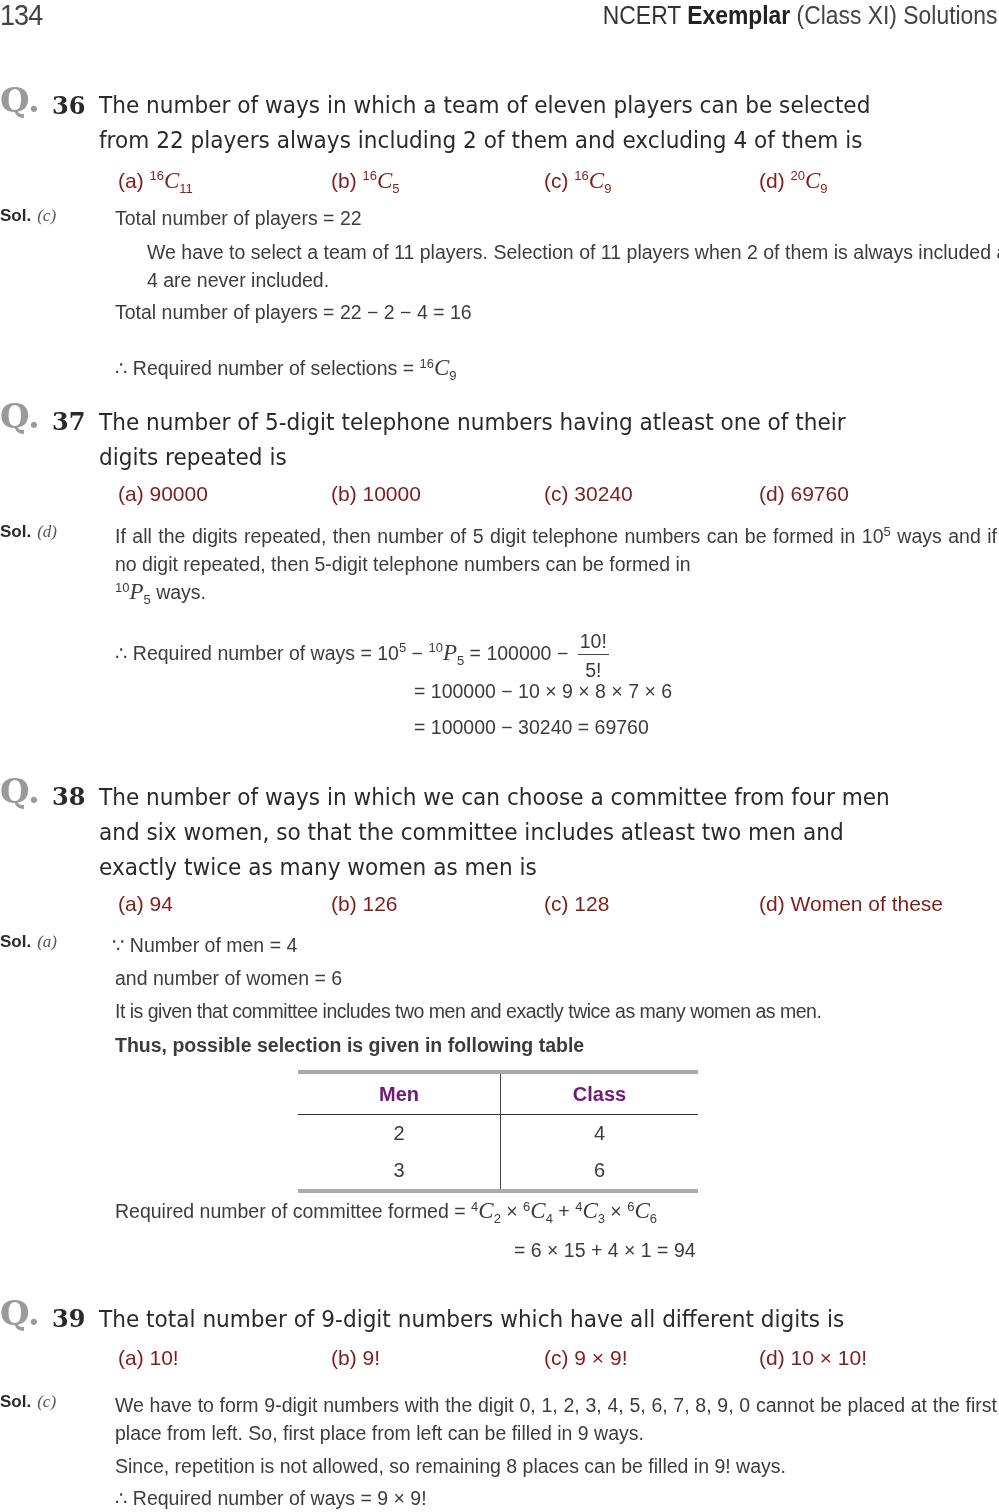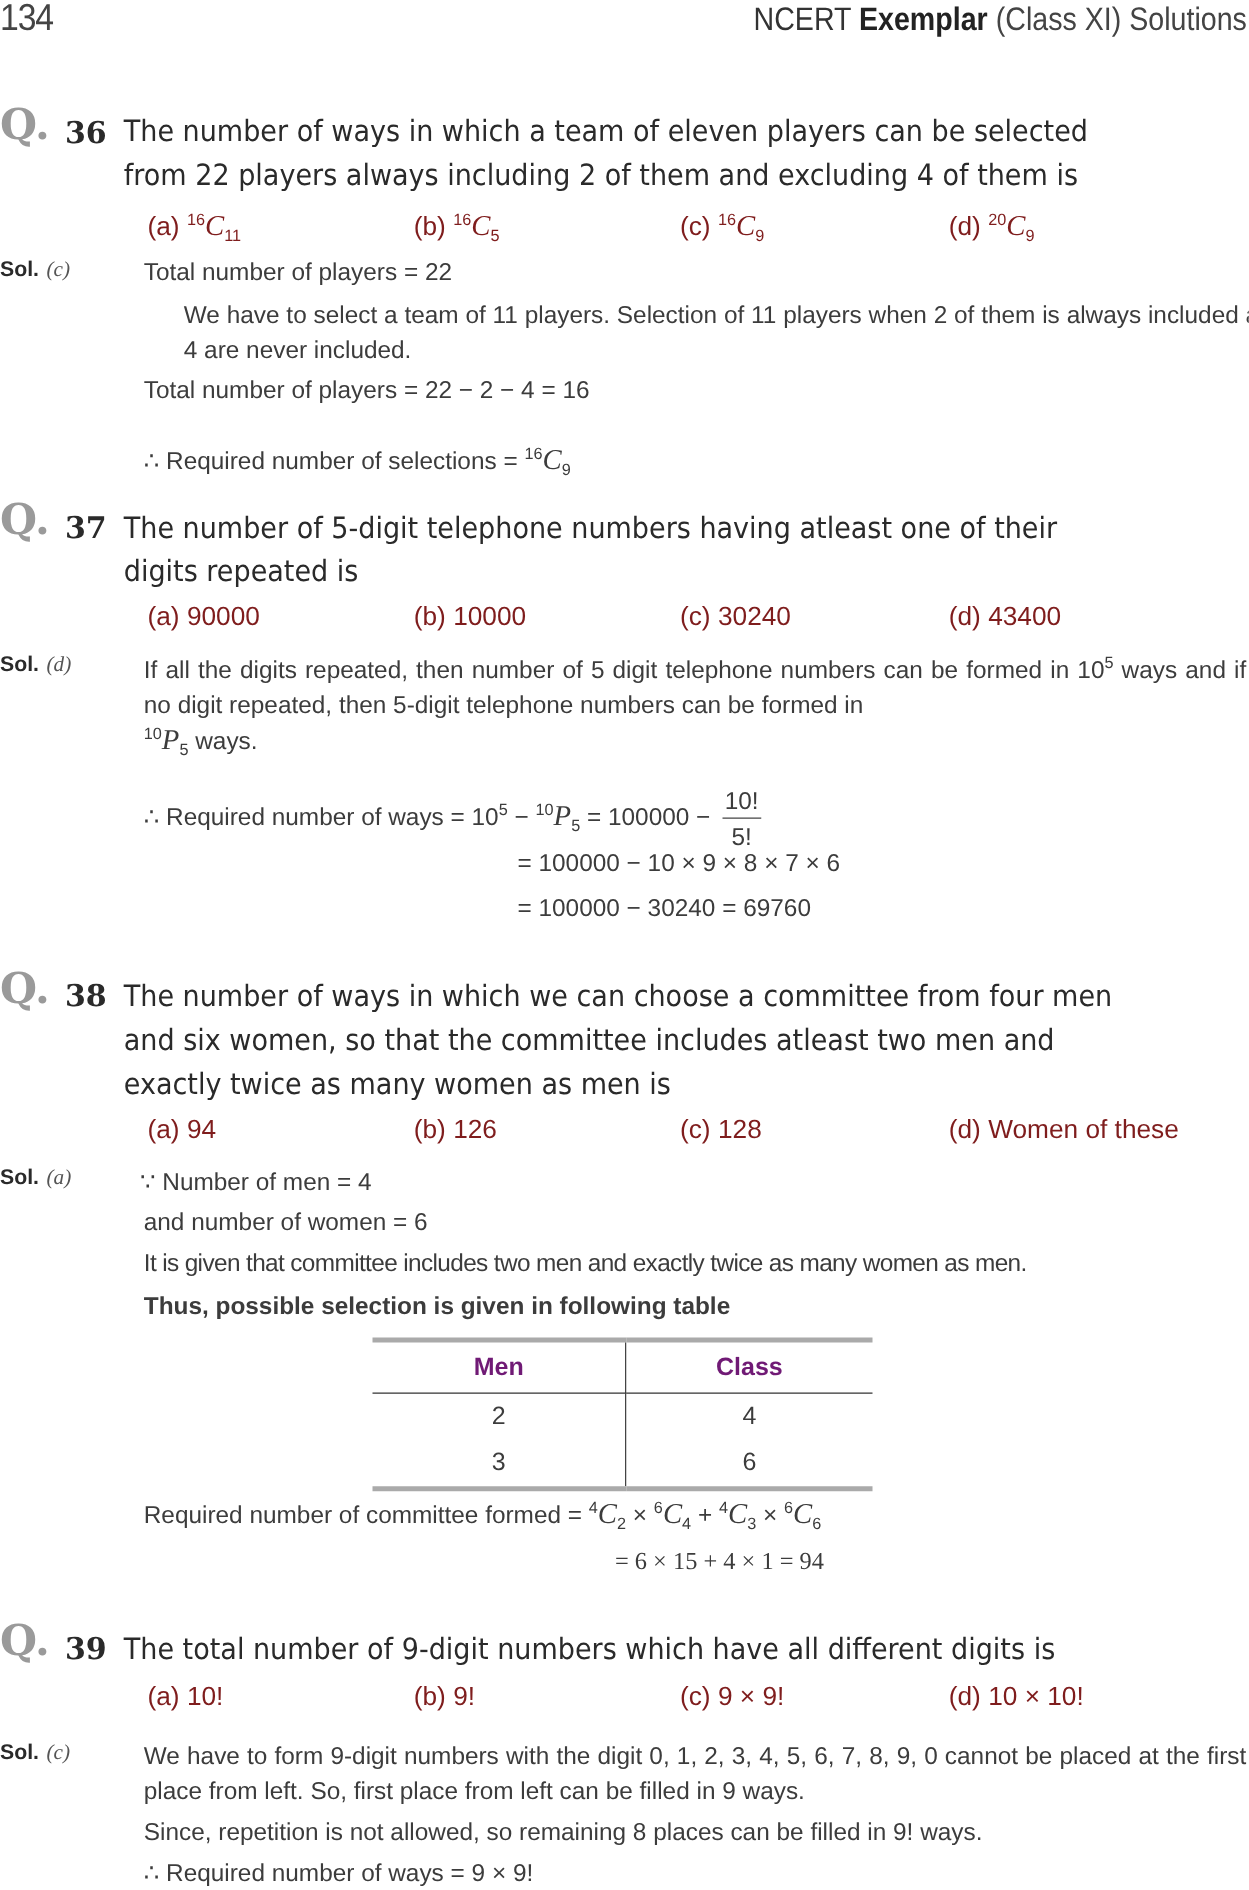--- a/index.html
+++ b/index.html
@@ -72,21 +72,21 @@
     <div class="q-mark" style="top:396px;"><span>Q.</span></div>
     <div class="q-num" style="top:407px;">37</div>
     <div class="q-text" style="top:405px;">
       <div>The number of 5-digit telephone numbers having atleast one of their</div>
       <div>digits repeated is</div>
     </div>
     <div class="opts" style="top:482px;">
       <span class="opt"><span>(a)</span> <span>90000</span></span>
       <span class="opt"><span>(b)</span> <span>10000</span></span>
       <span class="opt"><span>(c)</span> <span>30240</span></span>
-      <span class="opt"><span>(d)</span> <span>43400</span></span>
+      <span class="opt"><span>(d)</span> <span>69760</span></span>
     </div>
     <div class="sol-label" style="top:522px;"><span>Sol.</span><span class="ans">(d)</span></div>
     <div class="sol-wide" style="top:522px;"><span>If all the digits repeated, then number of 5 digit telephone numbers can be formed in</span> 10<sup>5</sup><span> ways and if no digit repeated, then 5-digit telephone numbers can be formed in</span><br><sup>10</sup><span class="it">P</span><sub>5</sub><span> ways.</span></div>
     <div class="sol-line" style="top:626px;"><span>∴   Required number of ways = 10</span><sup>5</sup><span> − </span><sup>10</sup><span class="it">P</span><sub>5</sub><span> = 100000 − </span><span class="frac" style="position:relative; top:2px;"><span class="n">10!</span><span class="d">5!</span></span></div>
     <div class="sol-line" style="left:414px; top:680px;">= 100000 − 10 × 9 × 8 × 7 × 6</div>
     <div class="sol-line" style="left:414px; top:716px;">= 100000 − 30240 = 69760</div>
   </div>
 
   <div>
     <div class="q-mark" style="top:771px;"><span>Q.</span></div>
@@ -121,21 +121,21 @@
           <td>4</td>
         </tr>
         <tr>
           <td>3</td>
           <td>6</td>
         </tr>
       </tbody>
     </table>
 
     <div class="sol-line" style="top:1198px;"><span>Required number of committee formed = </span><sup>4</sup><span class="it">C</span><sub>2</sub> × <sup>6</sup><span class="it">C</span><sub>4</sub> + <sup>4</sup><span class="it">C</span><sub>3</sub> × <sup>6</sup><span class="it">C</span><sub>6</sub></div>
-    <div class="sol-line" style="left:492px; top:1239px;font-family:Liberation Serif, serif;">= 6 × 15 + 4 × 1 = 94</div>
+    <div class="sol-line" style="left:514px; top:1239px;">= 6 × 15 + 4 × 1 = 94</div>
   </div>
 
   <div>
     <div class="q-mark" style="top:1293px;"><span>Q.</span></div>
     <div class="q-num" style="top:1304px;">39</div>
     <div class="q-text" style="top:1302px;">
       <div>The total number of 9-digit numbers which have all different digits is</div>
     </div>
     <div class="opts" style="top:1346px;">
       <span class="opt"><span>(a)</span> <span>10!</span></span>

